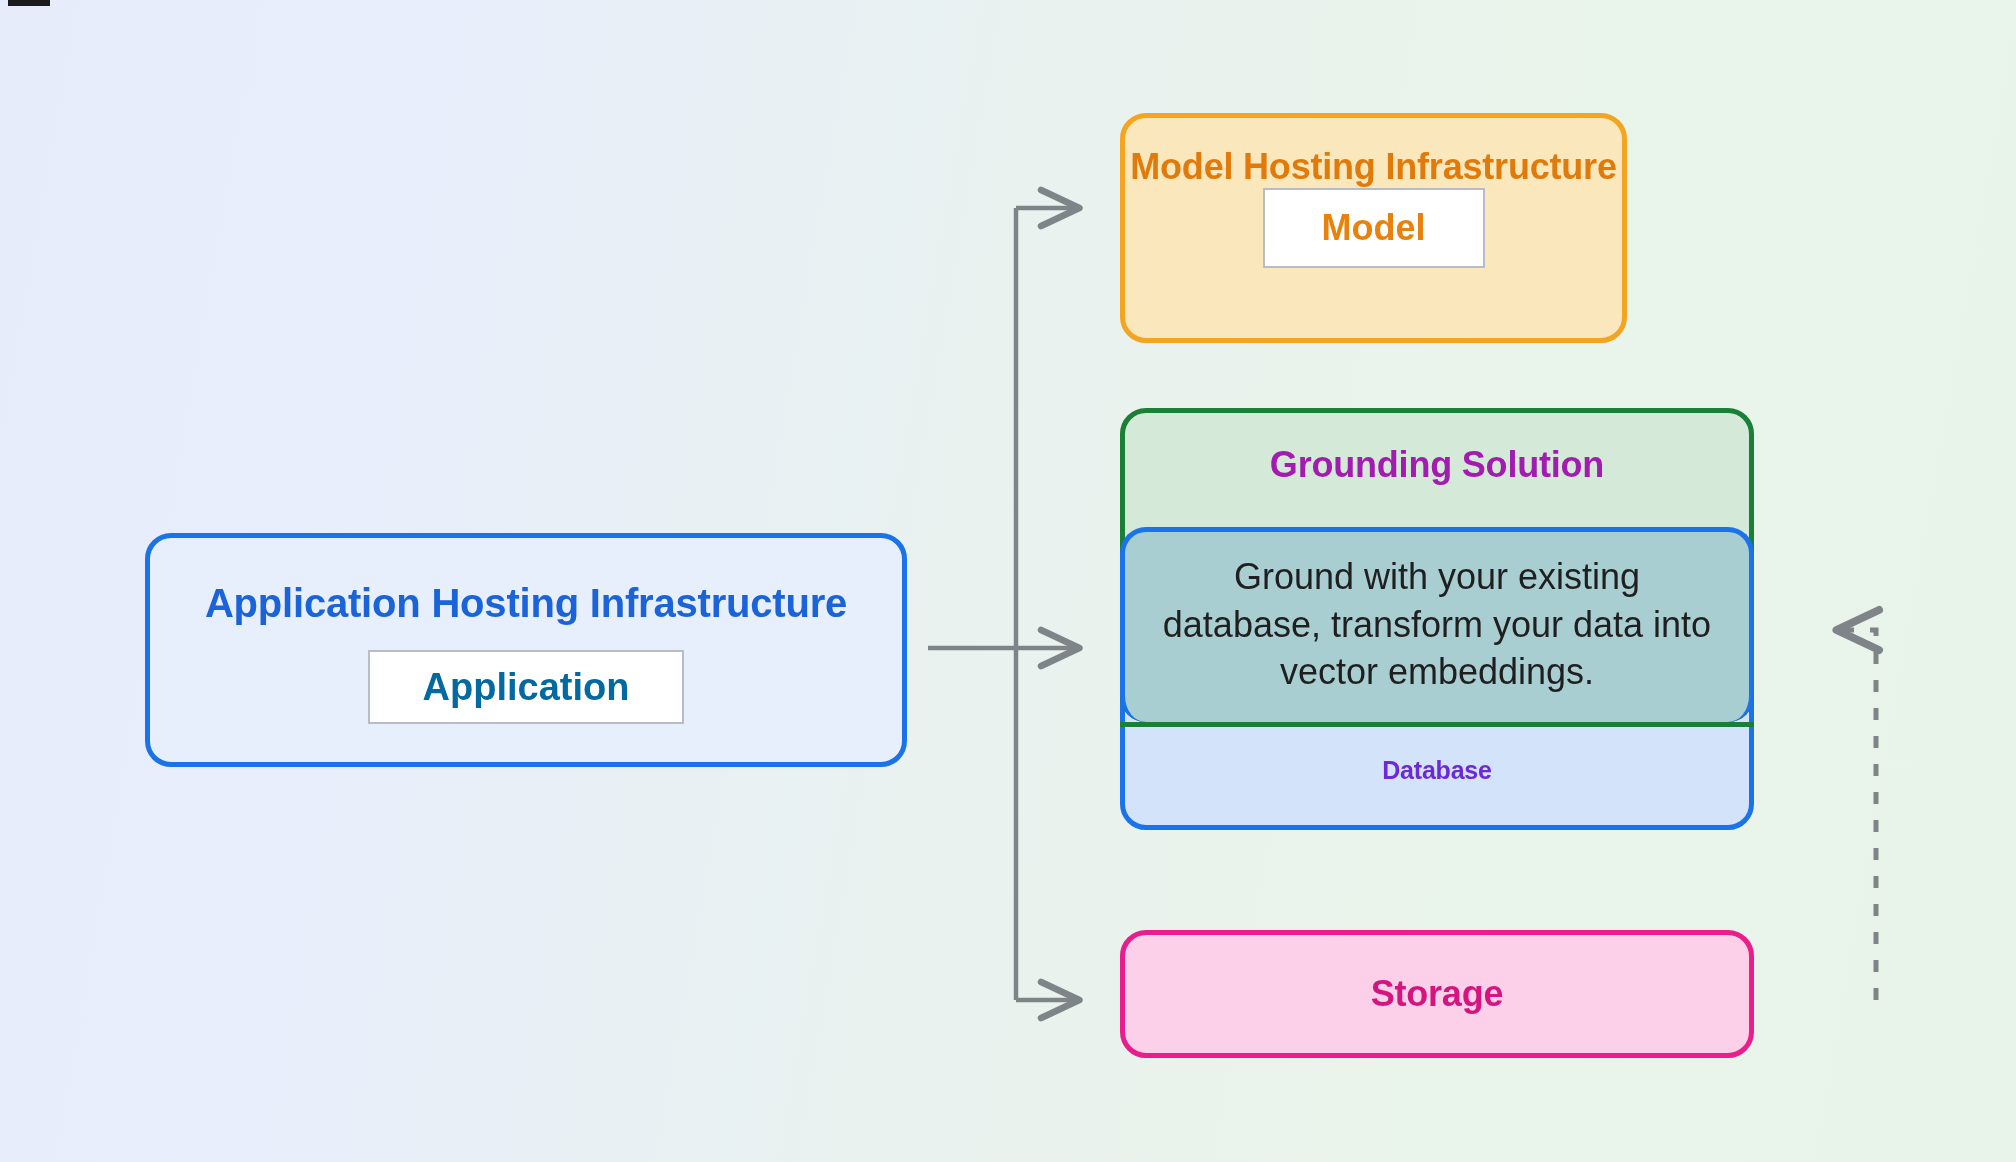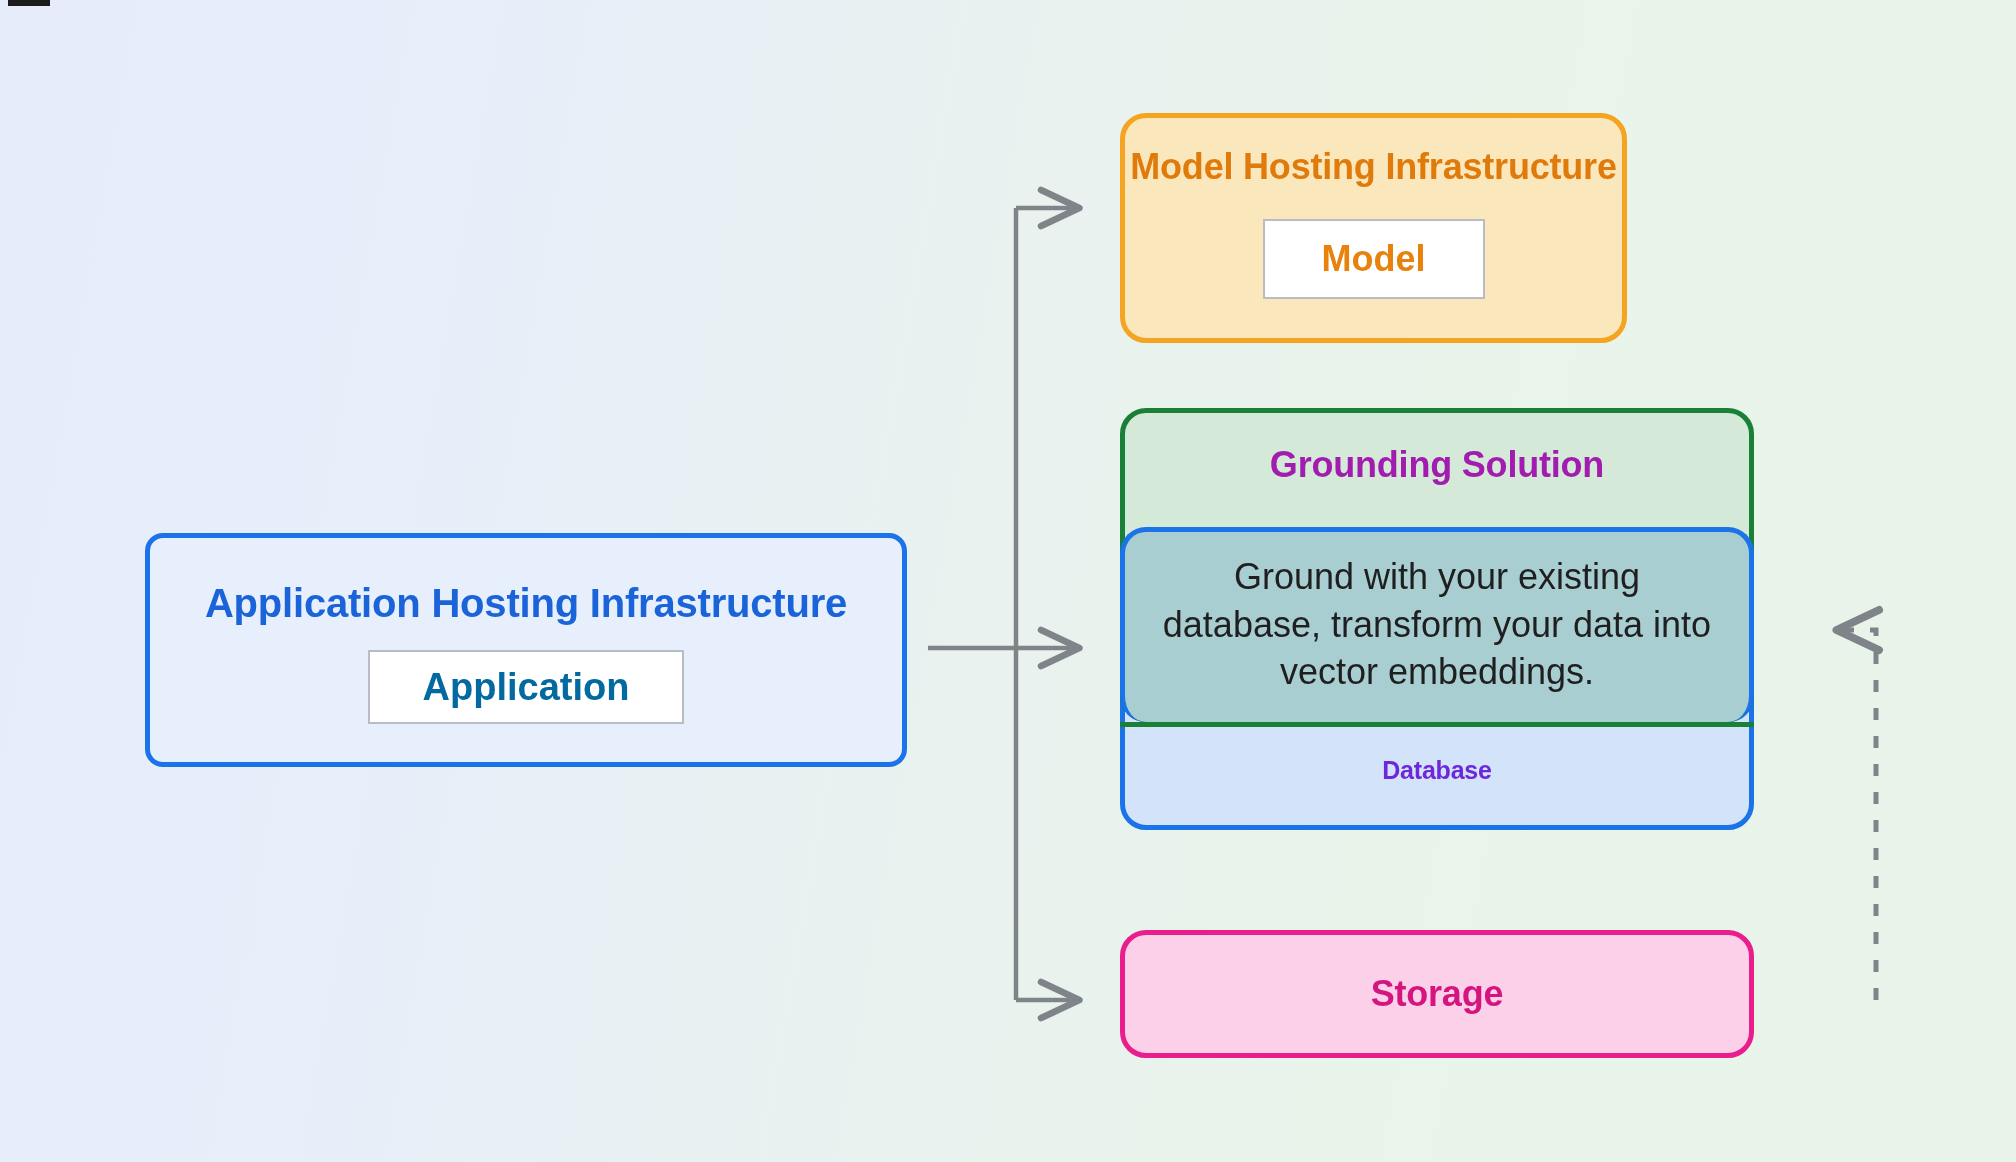--- a/index.html
+++ b/index.html
@@ -47,21 +47,21 @@
     white-space: nowrap;
   }
 
   
   #app-host {
     left: 145px;
     top: 533px;
     width: 762px;
     height: 234px;
     border: 5px solid #1a73e8;
-    border-radius: 18px;
+    border-radius: 26px;
     background: #e7eefc;
     justify-content: flex-start;
   }
   #app-host .node-title {
     color: #1a63d8;
     font-size: 40px;
     margin-top: 43px;
   }
   .inner-box {
     background: #ffffff;
@@ -91,21 +91,20 @@
     justify-content: flex-start;
   }
   #model-host .node-title {
     color: #e07b0b;
     font-size: 36px;
     margin-top: 28px;
   }
   #model-inner {
     width: 218px;
     height: 76px;
-    margin-top: 31px;
     font-size: 36px;
     color: #e8820c;
   }
 
   
   #grounding {
     left: 1120px;
     top: 408px;
     width: 634px;
     height: 314px;

